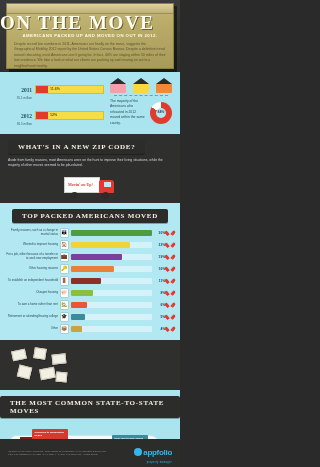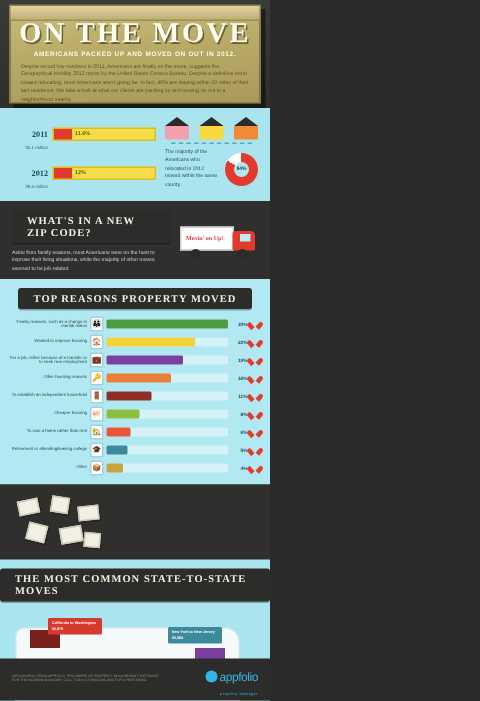--- a/index.html
+++ b/index.html
@@ -22,21 +22,21 @@
     background: linear-gradient(175deg, #c9bd7e 0%, #b8ab68 45%, #a89a58 100%);
     border: 1px solid #8d8045;
     box-shadow: 3px 3px 0 rgba(0,0,0,.45);
   }
   .box-lid:before {
     content: ""; position: absolute; left: 0; top: 0; right: 0; height: 9px;
     background: linear-gradient(#ded2a0, #bfb175);
     border-bottom: 1px solid #9c8f53;
   }
   .title {
-    position: absolute; left: 0; right: 0; top: 12px; text-align: center;
+    position: absolute; left: 0; right: 0; top: 12px; text-align: left;
     font-family: "Liberation Serif", serif;
     font-size: 19px; font-weight: 700; letter-spacing: 1.6px;
     color: #fffdf0; text-shadow: 1px 1px 0 #6d6133;
   }
   .subtitle {
     position: absolute; left: 0; right: 0; top: 33px; text-align: center;
     font-size: 4.3px; font-weight: 700; letter-spacing: .45px; color: #fff8e0;
   }
   .intro {
     position: absolute; left: 14px; right: 14px; top: 42px;
@@ -100,21 +100,21 @@
   .donut:after {
     content: ""; position: absolute; left: 6px; top: 6px;
     width: 10px; height: 10px; background: #b2e8f2; border-radius: 50%;
   }
   .donut .lbl {
     position: absolute; left: 0; right: 0; top: 8.5px; text-align: center;
     font-size: 3.4px; font-weight: 700; color: #1f4c57; z-index: 2;
   }
 
   
-  .zip-wrap { display: flex; align-items: center; padding: 0 8px; gap: 6px; }
+  .zip-wrap { display: flex; align-items: center; padding: 0 8px; gap: 6px; flex-direction: column; }
   .zip-text { flex: 1; }
   .truck { position: relative; width: 52px; height: 24px; flex: none; }
   .truck .cargo {
     position: absolute; left: 0; top: 2px; width: 36px; height: 16px;
     background: #fff; border: 1px solid #cfcfcf;
   }
   .truck .cab {
     position: absolute; left: 35px; top: 5px; width: 15px; height: 13px;
     background: #e23b2e; border-radius: 2px 3px 1px 1px;
   }
@@ -202,21 +202,21 @@
     justify-content: space-between; padding: 0 8px;
   }
   .sources { font-size: 2.3px; line-height: 1.5; color: #8f8f88; max-width: 100px; }
   .logo { text-align: right; }
   .logo .mark {
     display: inline-block; width: 8px; height: 8px; border-radius: 50%;
     background: #35b6e8; vertical-align: middle; margin-right: 1px;
   }
   .logo .name {
     display: inline-block; vertical-align: middle;
-    font-size: 8px; font-weight: 400; color: #35b6e8; letter-spacing: -.3px;
+    font-size: 8px; font-weight: 700; color: #35b6e8; letter-spacing: -.3px;
   }
   .logo .tag { display: block; font-size: 2.6px; color: #35b6e8; letter-spacing: .3px; }
 </style>
 </head>
 <body>
 
 <div class="page">
 
   <div class="header">
     <div class="box-lid"></div>
@@ -286,21 +286,21 @@
         <div class="cab"></div>
         <div class="win"></div>
         <div class="slogan">Movin' on Up!</div>
         <div class="w1"></div>
           <div class="w2"></div>
       </div>
     </div>
   </div>
 
   <div class="sect sky2">
-    <div class="ribbon">TOP REASONS PROPERTY MOVED</div>
+    <div class="ribbon">TOP PACKED AMERICANS MOVED</div>
     <div class="reasons" id="reasons-list">
         <div class="rrow">
           <div class="rlabel">Family reasons, such as a change in marital status</div>
           <div class="ricon">👪</div>
           <div class="rtrack">
             <div class="rfill" style="width: 100%; background: rgb(79, 156, 63);"></div>
           </div>
           <div class="rpct">30%</div>
           <div class="rheart"></div>
         </div>

